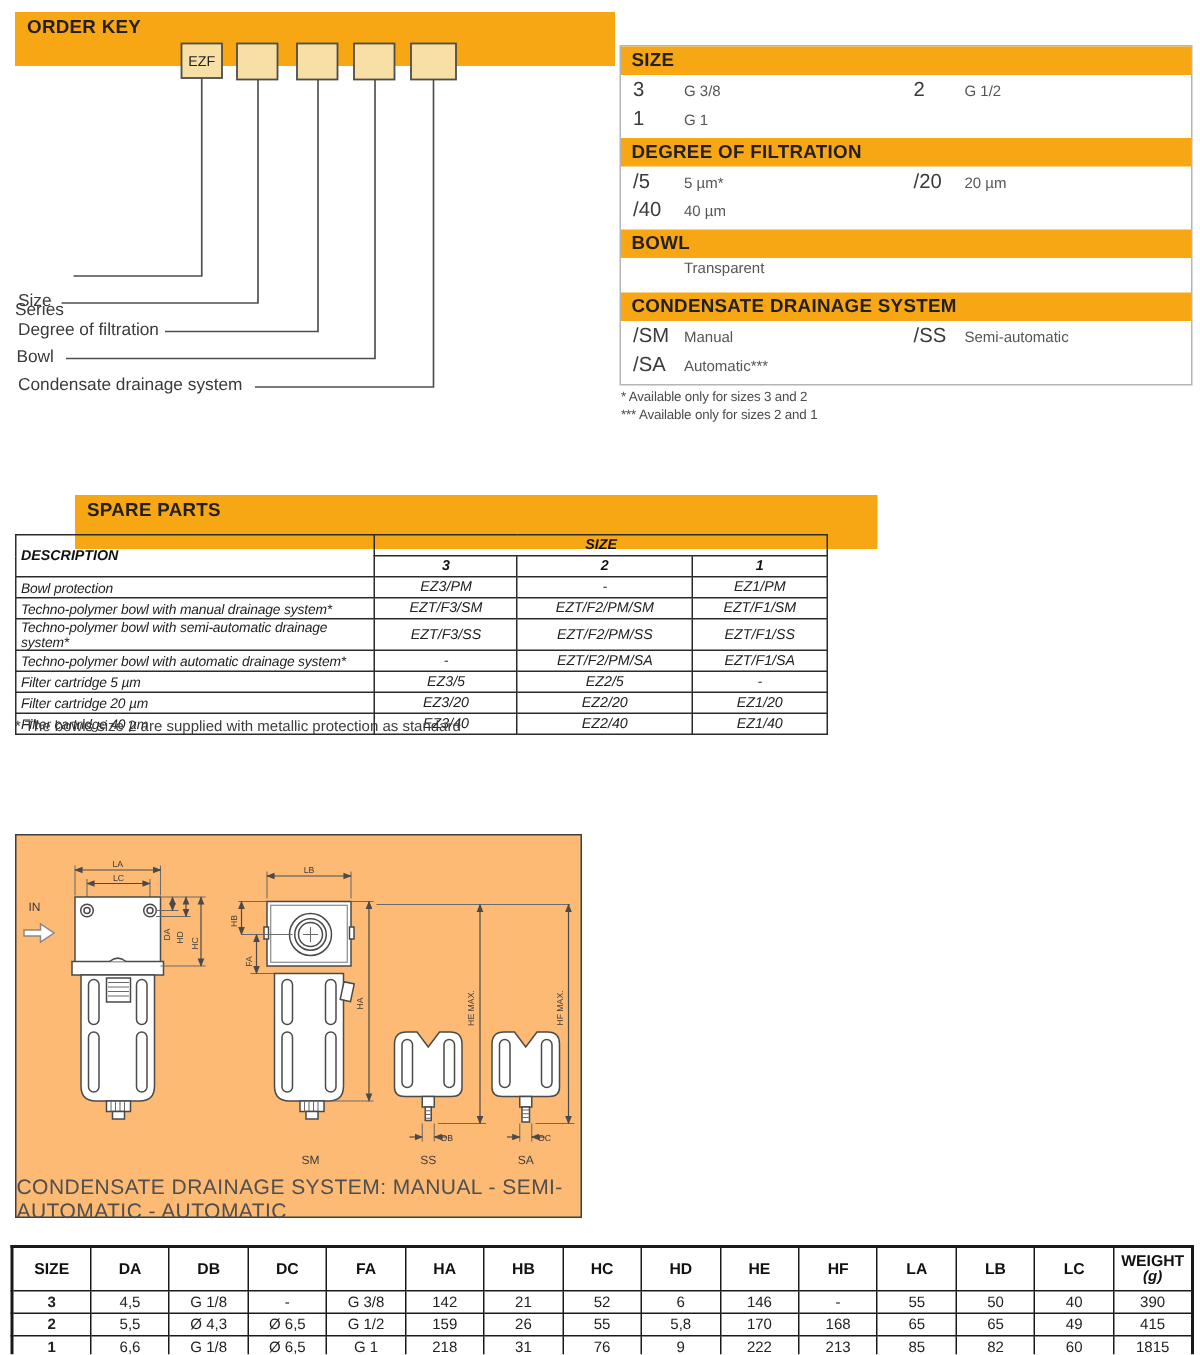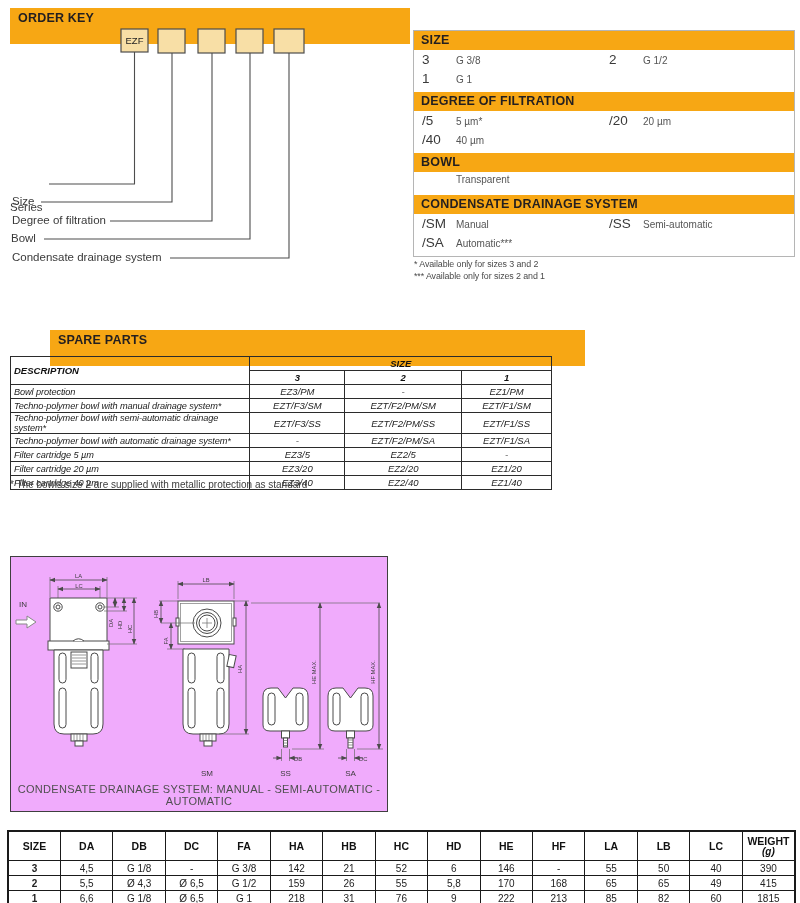--- a/index.html
+++ b/index.html
@@ -25,23 +25,23 @@
   .sptable{position:absolute;left:10px;top:356px;width:542px;border-collapse:collapse;
            border:1.5px solid #151515;font-style:italic;}
   .sptable th,.sptable td{border:1px solid #2b2b2b;padding:0;}
   .sptable th{font-size:9.5px;height:13px;color:#111;}
   .sptable td{font-size:9.5px;height:13px;text-align:center;color:#222;}
   .sptable td.desc{font-size:9.2px;text-align:left;padding-left:3px;letter-spacing:-0.1px;margin-left:40px;}
   .sptable th.desc{text-align:left;padding-left:3px;}
   .spfoot{position:absolute;left:10px;top:479px;font-size:10px;color:#3d3d3d;}
   
   .drawbox{position:absolute;left:10px;top:556px;width:378px;height:256px;border:1.5px solid #3f3f3f;
-           box-sizing:border-box;background:#f0abfc;}
+           box-sizing:border-box;background:#fdba74;}
   .drawbox svg{position:absolute;left:0;top:0;}
-  .caption{position:absolute;left:0;right:0;top:226px;text-align:center;font-size:11px;
+  .caption{position:absolute;left:0;right:0;top:226px;font-size:14px;
            color:#4f4f4f;letter-spacing:.3px;}
   .dimtxt{font-size:5.8px;fill:#3c3c3c;}
   .vartxt{font-size:8px;fill:#3c3c3c;}
   .part{fill:#ffffff;stroke:#4a4a4a;stroke-width:1;}
   .thin{fill:none;stroke:#6a6a6a;stroke-width:.7;}
   .dim{fill:none;stroke:#4a4a4a;stroke-width:.8;}
   
   .dtable{position:absolute;left:7px;top:830px;width:789px;border-collapse:collapse;
           table-layout:fixed;border:2px solid #1a1a1a;}
   .dtable th,.dtable td{border:1px solid #1a1a1a;padding:0;text-align:center;}

